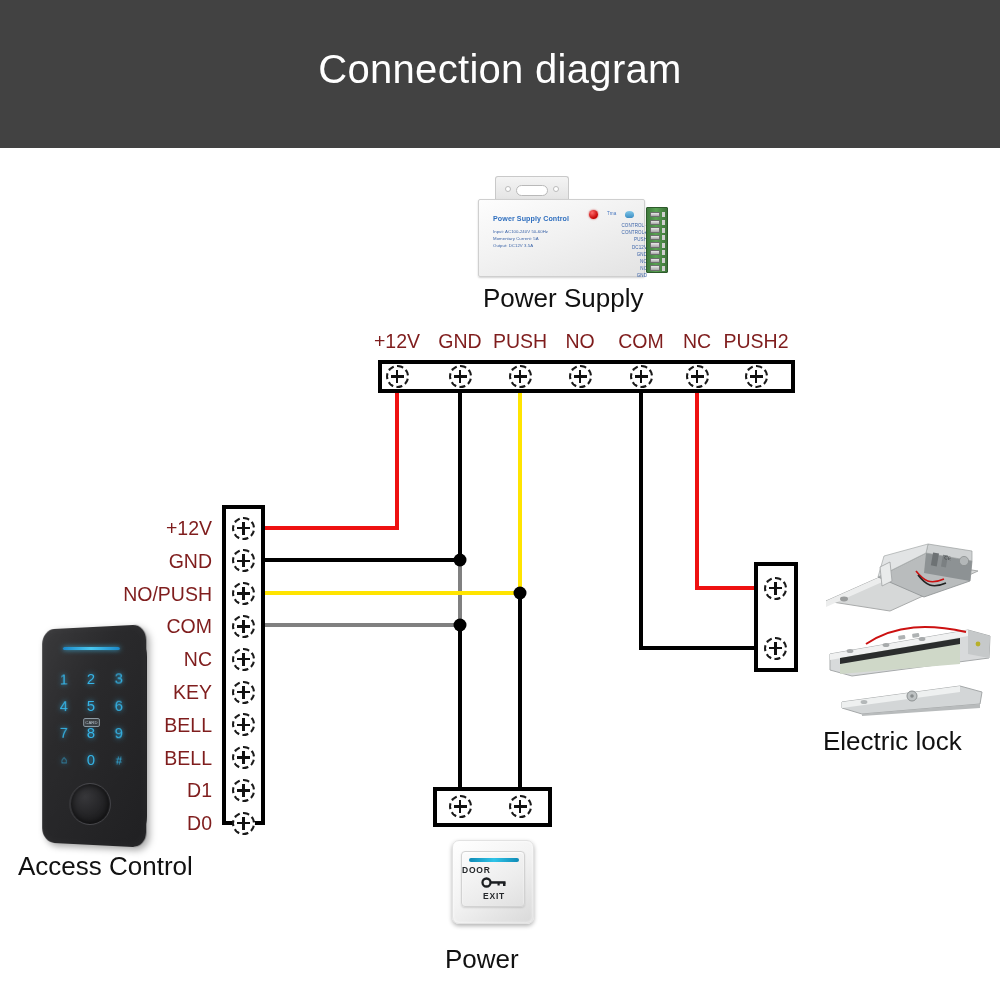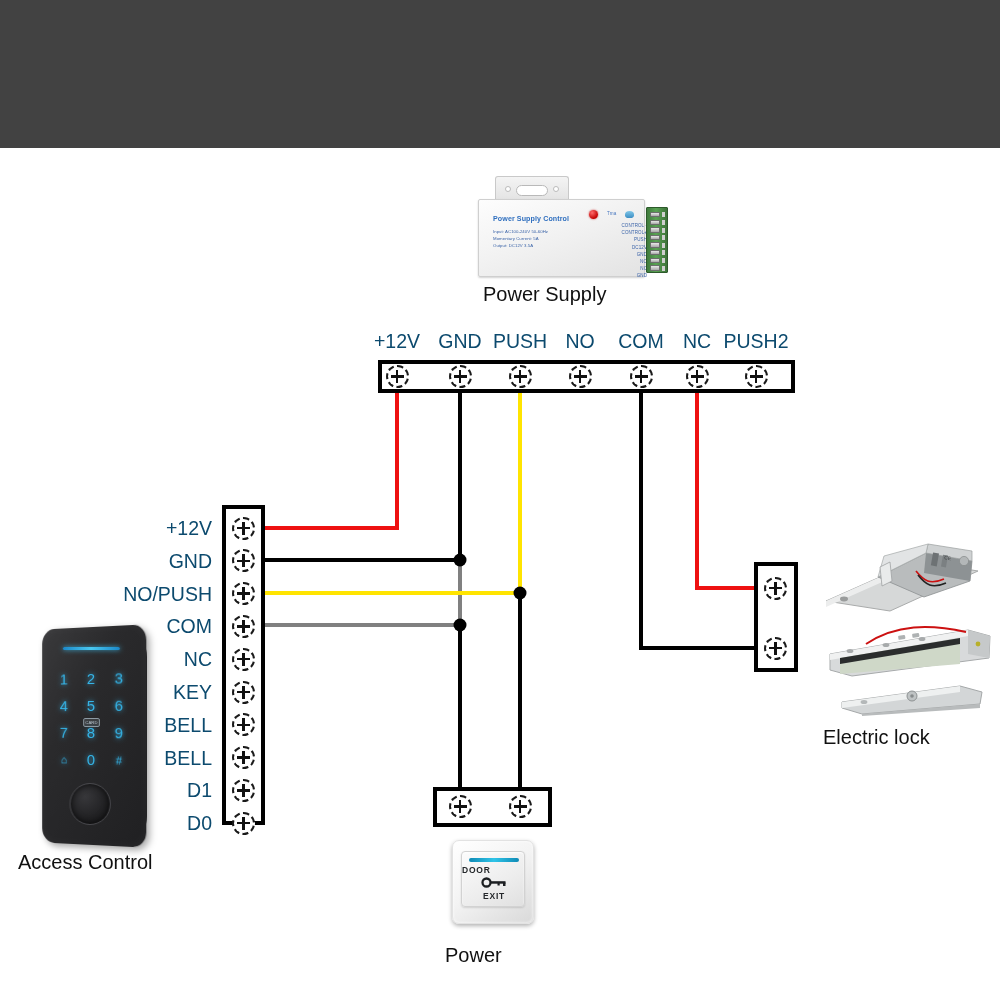--- a/index.html
+++ b/index.html
@@ -35,29 +35,29 @@
     border:2.2px dashed #1a1a1a; background:#fff;
   }
   .screw::before, .screw::after {
     content:""; position:absolute; background:#111;
   }
   .screw::before { left:50%; top:3px; width:2.6px; height:13px; margin-left:-1.3px; }
   .screw::after  { top:50%; left:3px; height:2.6px; width:13px; margin-top:-1.3px; }
 
   
   .tlabel {
-    position:absolute; font-size:19.5px; color:#0c4a6e;
+    position:absolute; font-size:19.5px; color:#7f1d1d;
     white-space:nowrap; font-weight:400;
   }
   .tlabel.right { text-align:right; }
   .tlabel.center { text-align:center; }
 
   
   .caption {
-    position:absolute; font-size:20px; color:#111; white-space:nowrap;
+    position:absolute; font-size:26px; color:#111; white-space:nowrap;
     font-weight:400;
   }
 
   
   .psu { position:absolute; left:468px; top:176px; width:230px; height:105px; }
   .psu-hanger {
     position:absolute; left:27px; top:0px; width:74px; height:26px;
     background:linear-gradient(#f4f4f4,#e2e2e2);
     border:1px solid #c9c9c9; border-bottom:none;
     border-radius:3px 3px 0 0;
@@ -204,20 +204,21 @@
   .strike { position:absolute; left:820px; top:537px; width:164px; height:78px; }
   .maglock { position:absolute; left:826px; top:618px; width:168px; height:62px; }
   .armature { position:absolute; left:838px; top:682px; width:148px; height:34px; }
 </style>
 </head>
 <body>
 
 <div id="stage">
 
   <div class="header">
+    <div class="header-title">Connection diagram</div>
   </div>
 
   <svg id="wires" viewBox="0 0 1000 1000">
     <g fill="none" stroke-linecap="butt">
 
       <path d="M397,392 L397,528 L265,528" stroke="#ee1111" stroke-width="4"></path>
 
       <path d="M460,392 L460,820" stroke="#000000" stroke-width="4"></path>
       <path d="M265,560 L460,560" stroke="#000000" stroke-width="4"></path>
 

